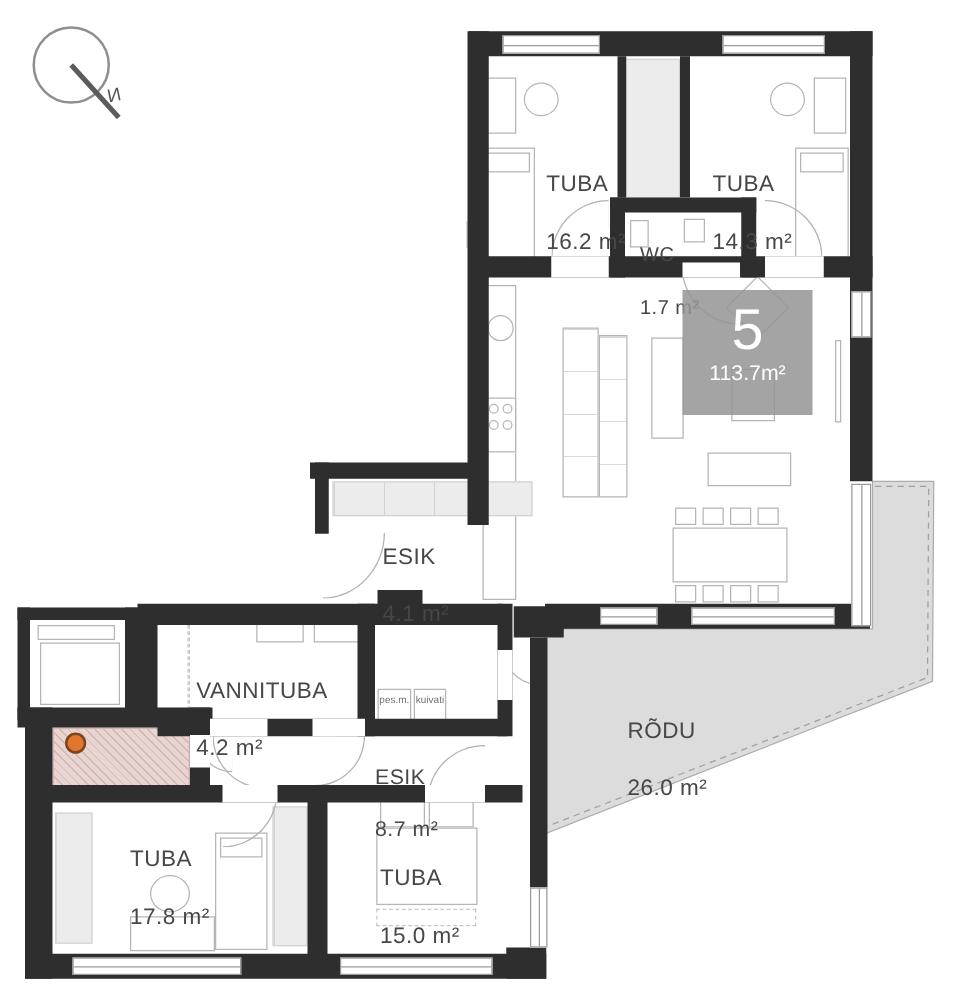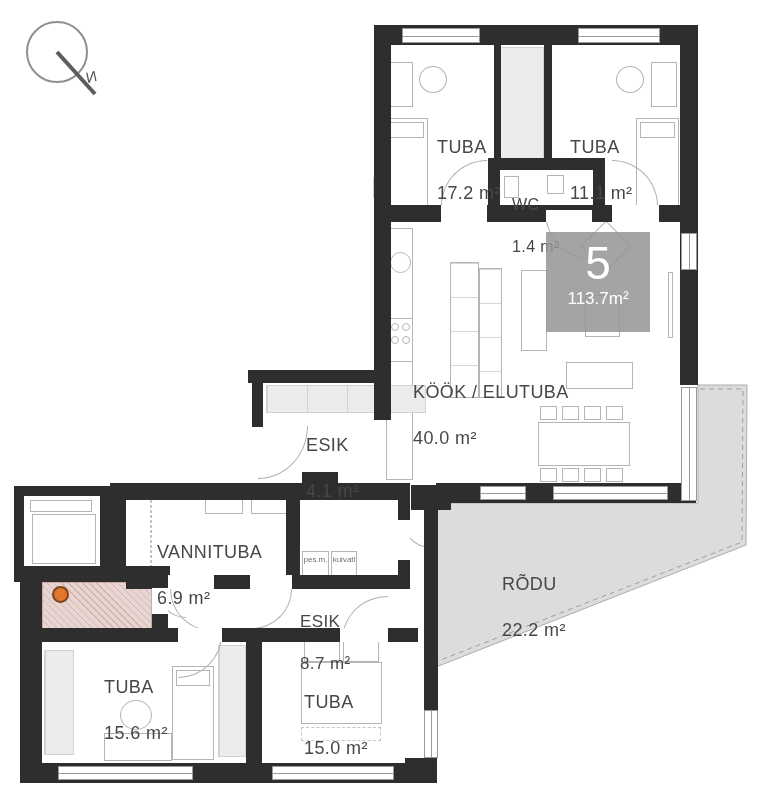--- a/index.html
+++ b/index.html
@@ -169,57 +169,53 @@
   <div class="f" style="left:176px;top:670px;width:34px;height:16px"></div>
   <div class="f circ" style="left:120px;top:700px;width:32px;height:30px"></div>
   <div class="f" style="left:104px;top:733px;width:68px;height:28px"></div>
   <div class="f" style="left:304px;top:640px;width:36px;height:22px"></div>
   <div class="f" style="left:343px;top:640px;width:36px;height:22px"></div>
   <div class="f" style="left:301px;top:662px;width:81px;height:62px"></div>
   <div class="dash" style="left:301px;top:727px;width:80px;height:14px"></div>
 
   <div class="lbl" style="left:437px;top:113px">
     <div>TUBA</div>
-    <div>17.2 m²</div>
+    <div>16.2 m²</div>
   </div>
   <div class="lbl" style="left:570px;top:113px">
     <div>TUBA</div>
-    <div>11.1 m²</div>
+    <div>14.3 m²</div>
   </div>
   <div class="lbl" style="left:512px;top:173px;font-size:16px;line-height:21px">
     <div>WC</div>
-    <div>1.4 m²</div>
-  </div>
-  <div class="lbl" style="left:413px;top:358px">
-    <div>KÖÖK / ELUTUBA</div>
-    <div>40.0 m²</div>
+    <div>1.7 m²</div>
   </div>
   <div class="lbl" style="left:306px;top:411px">
     <div>ESIK</div>
     <div>4.1 m²</div>
   </div>
   <div class="lbl" style="left:157px;top:518px">
     <div>VANNITUBA</div>
-    <div>6.9 m²</div>
+    <div>4.2 m²</div>
   </div>
   <div class="lbl" style="left:300px;top:590px;font-size:17px;line-height:21px">
     <div>ESIK</div>
     <div>8.7 m²</div>
   </div>
   <div class="lbl" style="left:104px;top:653px">
     <div>TUBA</div>
-    <div>15.6 m²</div>
+    <div>17.8 m²</div>
   </div>
   <div class="lbl" style="left:304px;top:668px">
     <div>TUBA</div>
     <div>15.0 m²</div>
   </div>
   <div class="lbl" style="left:502px;top:550px">
     <div>RÕDU</div>
-    <div>22.2 m²</div>
+    <div>26.0 m²</div>
   </div>
 
   <div class="badge">
     <div class="num">5</div>
     <div class="tar">113.7m²</div>
   </div>
 
 </div>
 
 </body></html>

